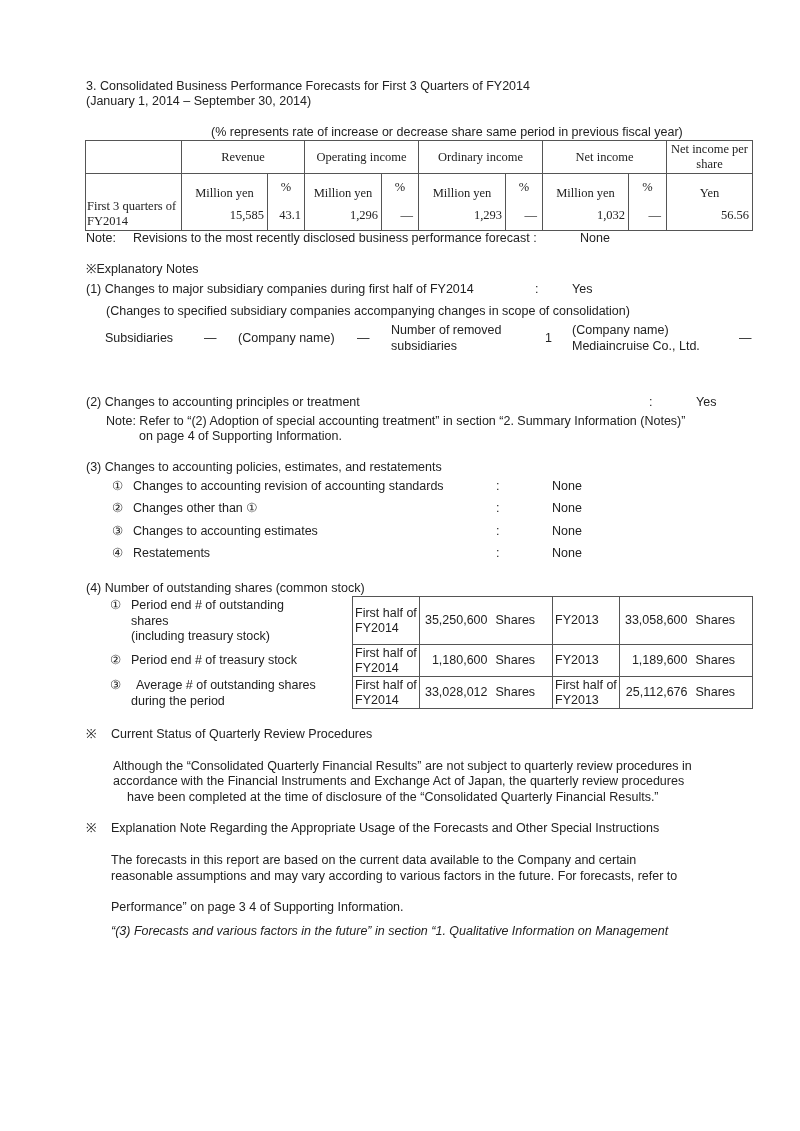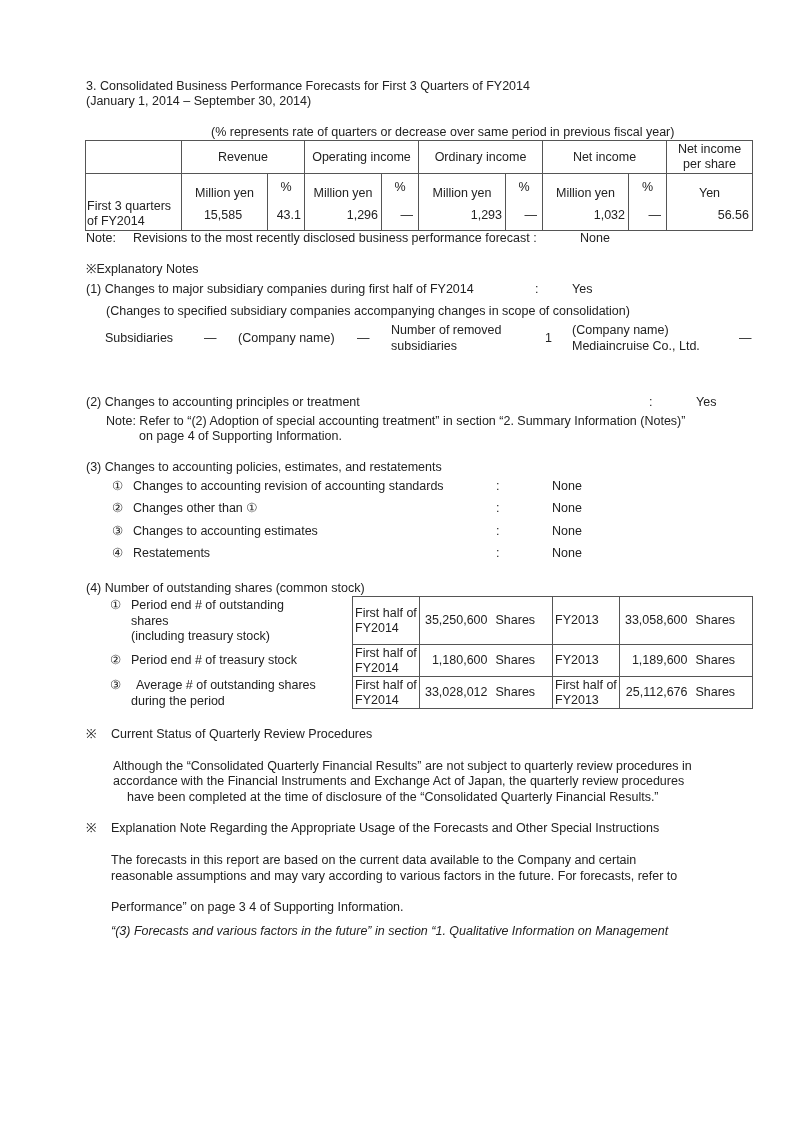--- a/index.html
+++ b/index.html
@@ -1,30 +1,30 @@
 <!DOCTYPE html>
 <html><head>
 <meta charset="utf-8">
 <style>
   html, body { margin:0; padding:0; background:#ffffff; }
   body { width:800px; height:1131px; position:relative; font-family:"Liberation Sans", sans-serif; color:#222; font-size:12.5px; }
   .abs { position:absolute; white-space:nowrap; line-height:15px; }
   .c { text-align:center; }
-  table.fc { position:absolute; left:85px; top:140px; border-collapse:collapse; table-layout:fixed; }
+  table.fc { position:absolute; left:85px; top:140px; border-collapse:collapse; table-layout:fixed;font-family:Liberation Serif, serif; }
   table.fc td { border:1px solid #555; padding:0 3px; font-size:12.5px; line-height:15px; vertical-align:middle; }
   table.sh { position:absolute; left:352px; top:596px; border-collapse:collapse; table-layout:fixed; }
   table.sh td { border:1px solid #555; padding:0 2px; font-size:12.5px; line-height:15px; }
   .num { text-align:right; }
 </style>
 </head>
 <body>
 
 <div class="abs" style="left:86px;top:79px;">3. Consolidated Business Performance Forecasts for First 3 Quarters of FY2014</div>
 <div class="abs" style="left:86px;top:94px;">(January 1, 2014 – September 30, 2014)</div>
-<div class="abs" style="left:211px;top:125px;">(% represents rate of quarters or decrease over same period in previous fiscal year)</div>
+<div class="abs" style="left:211px;top:125px;">(% represents rate of increase or decrease share same period in previous fiscal year)</div>
 
 <table class="fc">
   <colgroup>
     <col style="width:96px">
       <col style="width:86px">
       <col style="width:37px">
       <col style="width:77px">
       <col style="width:37px">
       <col style="width:87px">
       <col style="width:37px">
@@ -38,21 +38,21 @@
     <td colspan="2" class="c">Revenue</td>
     <td colspan="2" class="c">Operating income</td>
     <td colspan="2" class="c">Ordinary income</td>
     <td colspan="2" class="c">Net income</td>
     <td class="c" style="padding:0 1px;white-space:normal;">Net income per share</td>
   </tr>
   <tr style="height:57px">
     <td style="vertical-align:bottom;padding-bottom:1px;padding-left:1px;white-space:normal;">First 3 quarters of FY2014</td>
     <td style="padding:0;">
       <div class="c" style="height:28px;line-height:36px;">Million yen</div>
-      <div class="num" style="height:26px;line-height:24px;padding-right:3px;text-align:center;">15,585</div>
+      <div class="num" style="height:26px;line-height:24px;padding-right:3px;">15,585</div>
     </td>
     <td style="padding:0;">
       <div class="c" style="height:28px;line-height:24px;">%</div>
       <div class="num" style="height:26px;line-height:24px;padding-right:3px;">43.1</div>
     </td>
     <td style="padding:0;">
       <div class="c" style="height:28px;line-height:36px;">Million yen</div>
       <div class="num" style="height:26px;line-height:24px;padding-right:3px;">1,296</div>
     </td>
     <td style="padding:0;">

